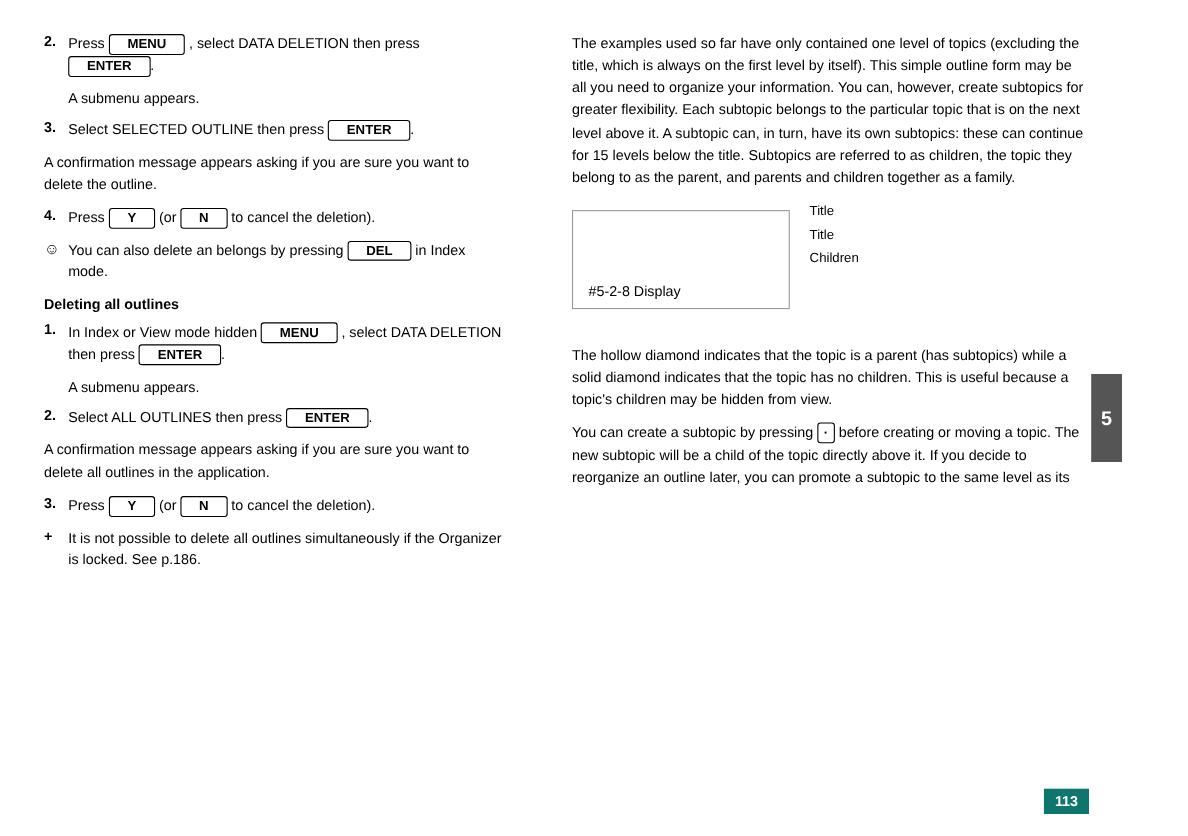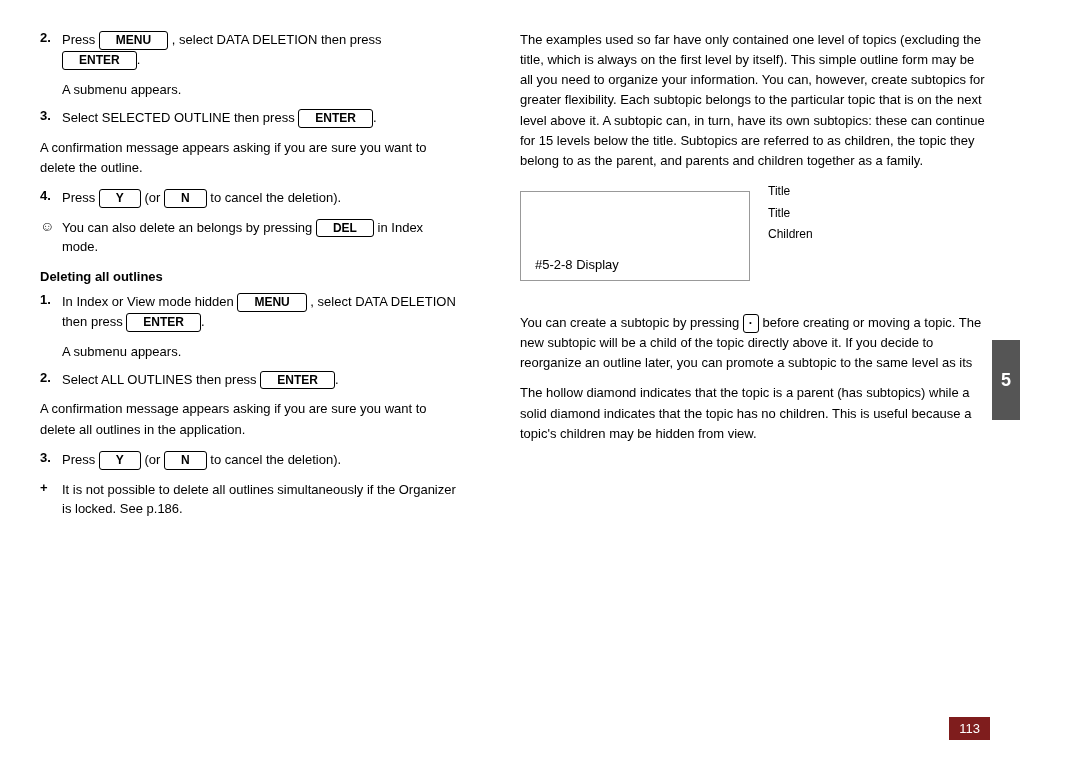--- a/index.html
+++ b/index.html
@@ -51,24 +51,24 @@
       font-size: 18px;
       font-weight: bold;
       height: 80px;
     }
 
     
     .page-number-box {
       position: absolute;
       bottom: 20px;
       right: 30px;
-      background: #7f1d1d;
+      background: #0f766e;
       color: #fff;
       font-size: 13px;
-      font-weight: normal;
+      font-weight: bold;
       padding: 4px 10px;
     }
 
     
     .step {
       display: flex;
       margin-bottom: 10px;
       align-items: flex-start;
     }
     .step-num {
@@ -144,21 +144,21 @@
     .section-title {
       font-size: 17px;
       font-weight: bold;
       color: #c00;
       margin-bottom: 14px;
     }
 
     
     .display-box {
       border: 1.5px solid #999;
-      width: 230px;
+      width: 198px;
       height: 90px;
       display: flex;
       align-items: flex-end;
       padding: 8px 14px;
       margin: 10px 0 16px 0;
       font-size: 13px;
     }
 
     
     .legend-area {
@@ -277,28 +277,28 @@
       <div class="display-box">
         <span>#5-2-8 Display</span>
       </div>
       <div class="legend-labels">
         <span>Title</span>
         <span>Title</span>
         <span>Children</span>
       </div>
     </div>
 
+    <div class="para">The hollow diamond indicates that the topic is a parent (has subtopics) while a solid diamond indicates that the topic has no children. This is useful because a topic's children may be hidden from view.</div>
+
     <div class="para">
       <span>You can create a subtopic by pressing</span>
       <span class="key" style="padding: 0px 5px; font-size:12px;">·</span>
       <span>before creating or moving a topic. The new subtopic will be a child of the topic directly above it. If you decide to reorganize an outline later, you can promote a subtopic to the same level as its</span>
     </div>
 
-    <div class="para">The hollow diamond indicates that the topic is a parent (has subtopics) while a solid diamond indicates that the topic has no children. This is useful because a topic's children may be hidden from view.</div>
-
     <div class="section-tab">
       <span>5</span>
     </div>
 
     <div class="page-number-box">113</div>
 
   </div>
 
 </div>
 

